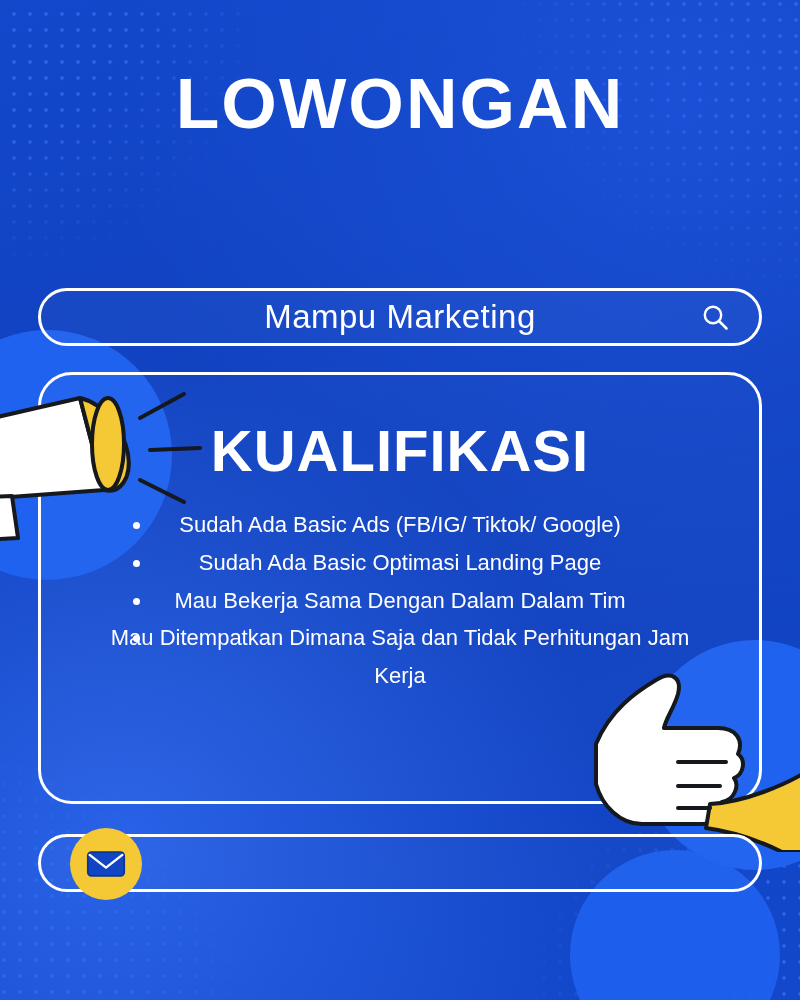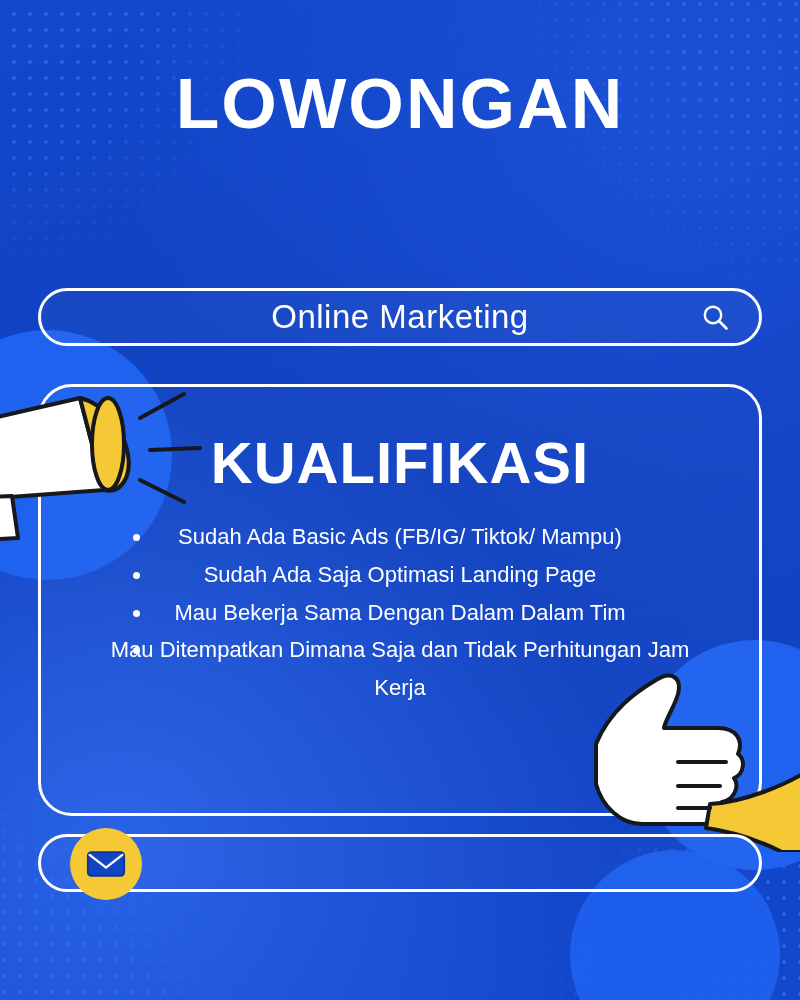--- a/index.html
+++ b/index.html
@@ -130,21 +130,21 @@
     right: 30px;
     top: 50%;
     transform: translateY(-50%);
     width: 28px;
     height: 28px;
   }
 
   
   .qual-card {
     position: absolute;
-    top: 384px;
+    top: 372px;
     left: 38px;
     width: 724px;
     height: 432px;
     border: 3px solid #ffffff;
     border-radius: 34px;
     box-sizing: border-box;
     background: rgba(255,255,255,0.02);
   }
   .qual-title {
     text-align: center;
@@ -233,34 +233,34 @@
 
   <div class="circle-left"></div>
   <div class="circle-right"></div>
   <div class="circle-bottom"></div>
 
   <div class="headline">
     <span class="line1">LOWONGAN</span>
   </div>
 
   <div class="search-pill">
-    <span class="subtitle">Online Marketing</span>
+    <span class="subtitle">Mampu Marketing</span>
     <span class="search-icon">
       <svg viewBox="0 0 28 28" width="28" height="28" aria-hidden="true">
         <circle cx="12" cy="12" r="8.2" fill="none" stroke="#ffffff" stroke-width="2.4"></circle>
         <line x1="18" y1="18" x2="25.5" y2="25.5" stroke="#ffffff" stroke-width="2.6" stroke-linecap="round"></line>
       </svg>
     </span>
   </div>
 
   <div class="qual-card">
     <div class="qual-title">KUALIFIKASI</div>
     <ul class="qual-list">
-      <li><span class="bullet"></span><span>Sudah Ada Basic Ads (FB/IG/ Tiktok/ Mampu)</span></li>
-      <li><span class="bullet"></span><span>Sudah Ada Saja Optimasi Landing Page</span></li>
+      <li><span class="bullet"></span><span>Sudah Ada Basic Ads (FB/IG/ Tiktok/ Google)</span></li>
+      <li><span class="bullet"></span><span>Sudah Ada Basic Optimasi Landing Page</span></li>
       <li><span class="bullet"></span><span>Mau Bekerja Sama Dengan Dalam Dalam Tim</span></li>
       <li><span class="bullet"></span><span>Mau Ditempatkan Dimana Saja dan Tidak Perhitungan Jam Kerja</span></li>
     </ul>
   </div>
 
   <div class="megaphone">
     <svg viewBox="0 0 230 190" width="230" height="190" aria-hidden="true">
       <g stroke="#15181c" stroke-width="4" stroke-linecap="round" stroke-linejoin="round">
         <path d="M-30 48 L92 20 L116 112 L-18 122 Z" fill="#ffffff"></path>
         <path d="M92 20 C118 26 136 54 140 76 C144 100 132 116 116 112 Z" fill="#f5c935"></path>

